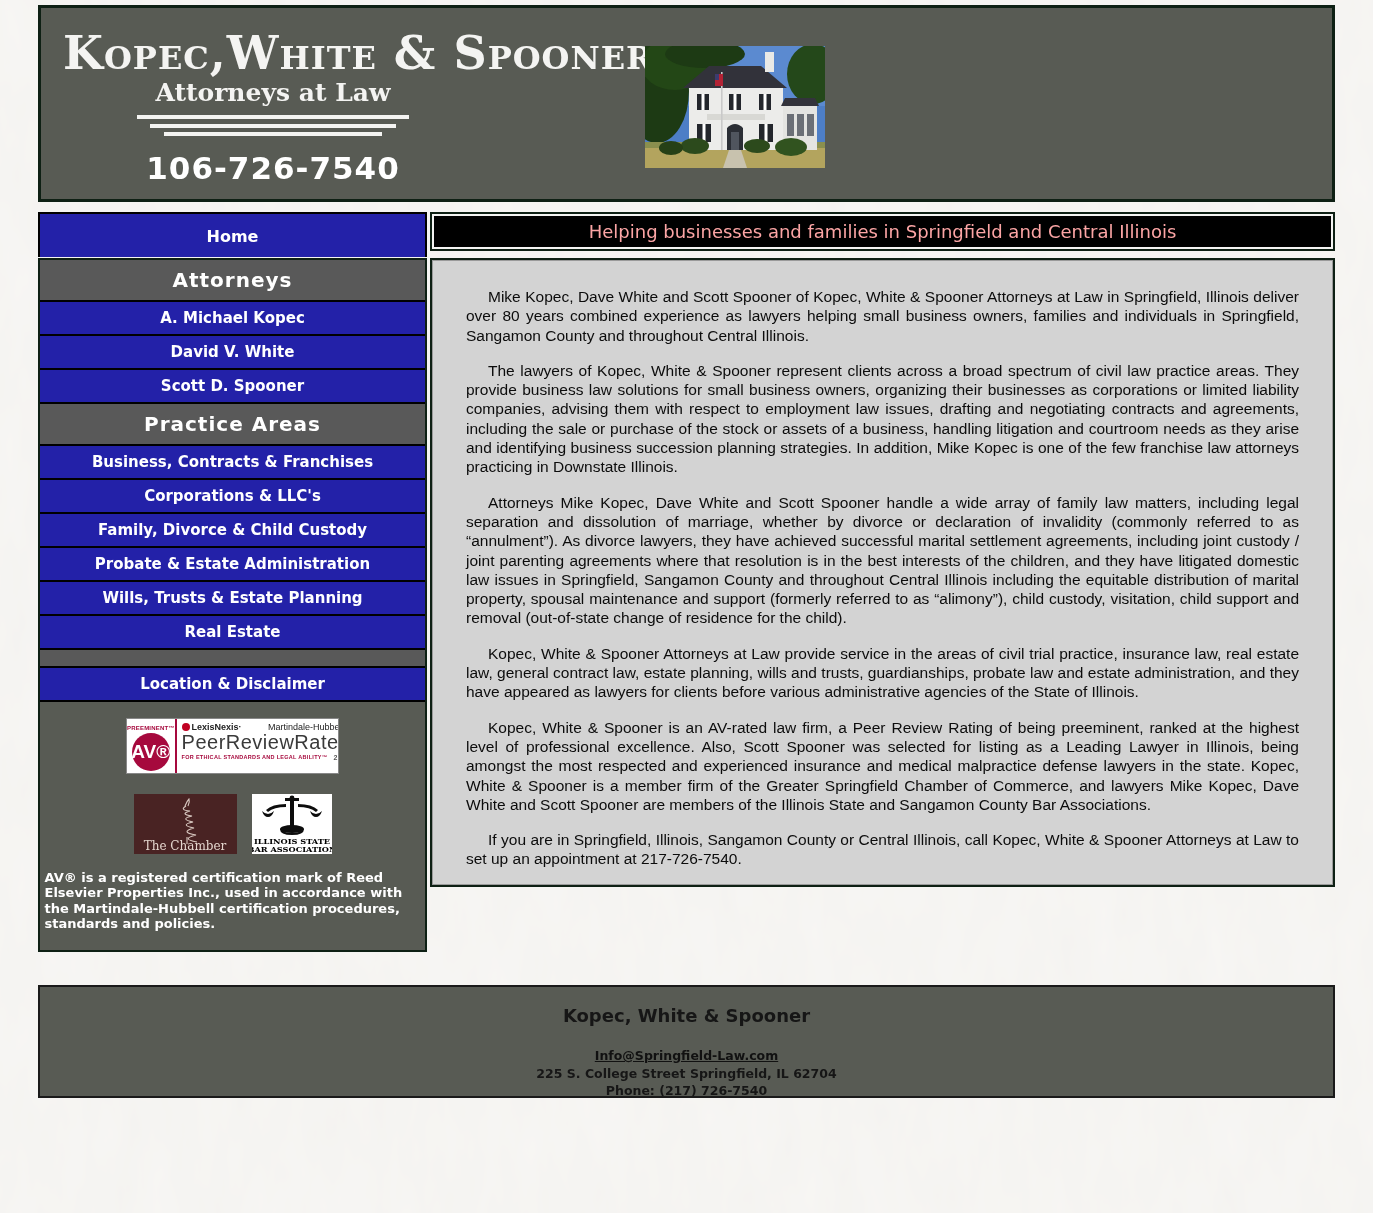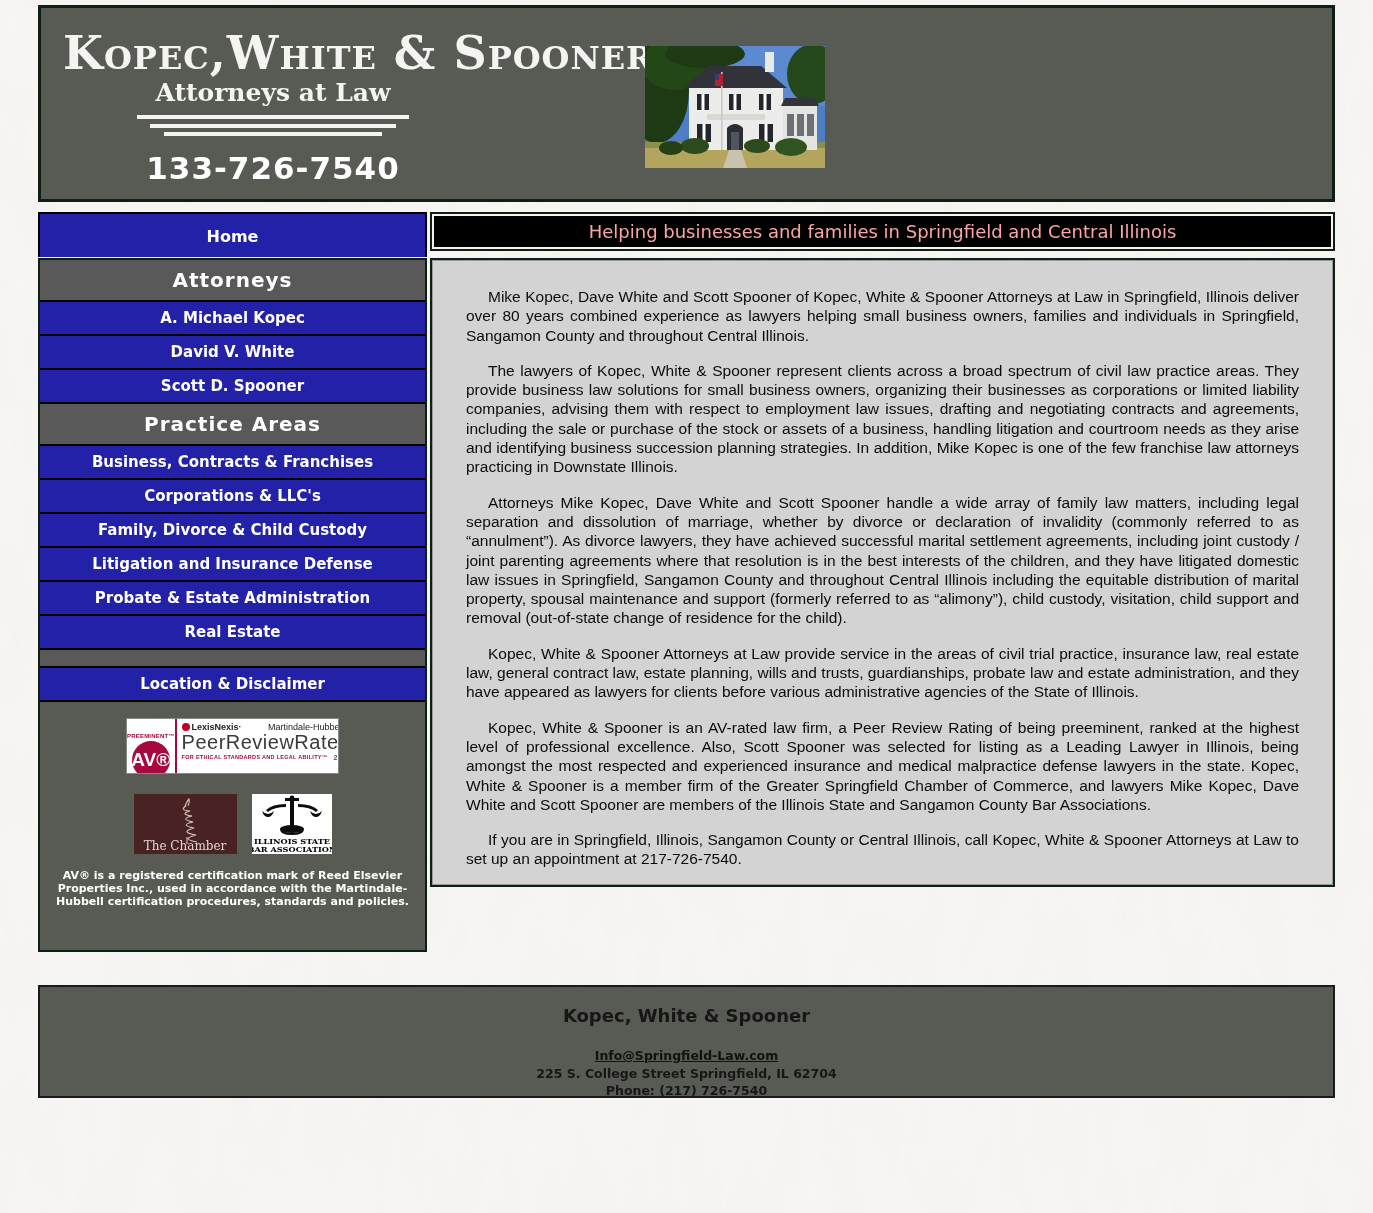--- a/index.html
+++ b/index.html
@@ -61,21 +61,21 @@
   .side-header { height:42px; background:#595959; font-size:20px; letter-spacing:1px; }
   .side-link   { height:34px; background:#2321a8; font-size:15px; cursor:pointer; }
   .side-spacer { height:18px; background:#595959; }
   .badge-zone { width:100%; padding-top:16px; text-align:center; }
 
   
   .av-badge {
     width:213px; height:56px; margin:0 auto; background:#fff; border:1px solid #888;
     display:flex; text-align:left; overflow:hidden;
   }
-  .av-left { width:58px; padding-top:14px; text-align:center; border-right:2px solid #a6093d; }
+  .av-left { width:58px; padding-top:6px; text-align:center; border-right:2px solid #a6093d; }
   .av-preeminent { font-size:6px; font-weight:bold; color:#a6093d; letter-spacing:0.2px; }
   .av-circle {
     width:38px; height:38px; border-radius:50%; background:#a6093d; margin:2px auto 0;
     color:#fff; font-weight:bold; font-size:19px; font-family:"Liberation Sans", sans-serif;
     display:flex; align-items:center; justify-content:center;
   }
   .av-right { flex:1; padding:3px 4px 0 5px; }
   .av-toprow { display:flex; align-items:center; font-size:9px; color:#222; white-space:nowrap; }
   .lexis-dot { width:8px; height:8px; border-radius:50%; background:#c00022; display:inline-block; margin-right:2px; }
   .av-lexis { font-weight:bold; }
@@ -83,22 +83,22 @@
   .av-peer { font-size:20px; color:#3a3a3a; letter-spacing:0.5px; line-height:1.05; font-family:"Liberation Sans", sans-serif; }
   .av-sub { display:flex; font-size:5.5px; font-weight:bold; color:#a6093d; letter-spacing:0.3px; margin-top:1px; }
   .av-year { margin-left:auto; color:#555; font-size:7px; }
 
   .logo-row { margin-top:20px; display:flex; justify-content:center; align-items:flex-start; gap:15px; }
   .chamber-badge { width:103px; height:60px; display:block; }
   .isba-badge { width:80px; height:60px; display:block; }
 
   .badge-disclaimer {
     margin:16px auto 0; width:376px;
-    color:#fff; font-family:"DejaVu Sans", sans-serif; font-weight:bold; font-size:11px;
-    line-height:1.18; text-align:center;
+    color:#fff; font-family:"DejaVu Sans", sans-serif; font-weight:bold; font-size:13px;
+    line-height:1.18; text-align:left;
   }
 
   
   .content {
     position:absolute; left:430px; top:258px; width:905px; height:629px;
     background:#d3d3d3; border:2px solid #0e2014; box-shadow:inset 0 0 0 1px #9a9a9a;
     padding:27px 34px;
   }
   .content p {
     font-size:15.5px; line-height:19.3px; color:#0c0c0c;
@@ -132,21 +132,21 @@
 
   <div class="header-panel">
     <div class="logo-block">
       <div class="firm-name">Kopec,White &amp; Spooner</div>
       <div class="tagline">Attorneys at Law</div>
       <div class="rule-lines">
         <div class="rl rl1"></div>
         <div class="rl rl2"></div>
         <div class="rl rl3"></div>
       </div>
-      <div class="phone-big">133-726-7540</div>
+      <div class="phone-big">106-726-7540</div>
     </div>
 
     <svg class="house-photo" viewBox="0 0 180 122">
       <rect width="180" height="122" fill="#4d7ec6"></rect>
       <rect y="0" width="180" height="60" fill="#5b8ad0"></rect>
 
       <ellipse cx="12" cy="45" rx="32" ry="52" fill="#1d3a14"></ellipse>
       <ellipse cx="30" cy="18" rx="34" ry="26" fill="#234716"></ellipse>
       <ellipse cx="168" cy="28" rx="26" ry="30" fill="#24481a"></ellipse>
       <ellipse cx="60" cy="8" rx="40" ry="14" fill="#1d3a14"></ellipse>
@@ -221,24 +221,24 @@
     <div class="side-item side-link">
       <span>Business, Contracts &amp; Franchises</span>
     </div>
     <div class="side-item side-link">
       <span>Corporations &amp; LLC's</span>
     </div>
     <div class="side-item side-link">
       <span>Family, Divorce &amp; Child Custody</span>
     </div>
     <div class="side-item side-link">
-      <span>Litigation and Insurance Defense</span>
-    </div>
-    <div class="side-item side-link">
       <span>Probate &amp; Estate Administration</span>
+    </div>
+    <div class="side-item side-link">
+      <span>Wills, Trusts &amp; Estate Planning</span>
     </div>
     <div class="side-item side-link">
       <span>Real Estate</span>
     </div>
     <div class="side-item side-spacer"></div>
     <div class="side-item side-link">
       <span>Location &amp; Disclaimer</span>
     </div>
 
     <div class="badge-zone">

